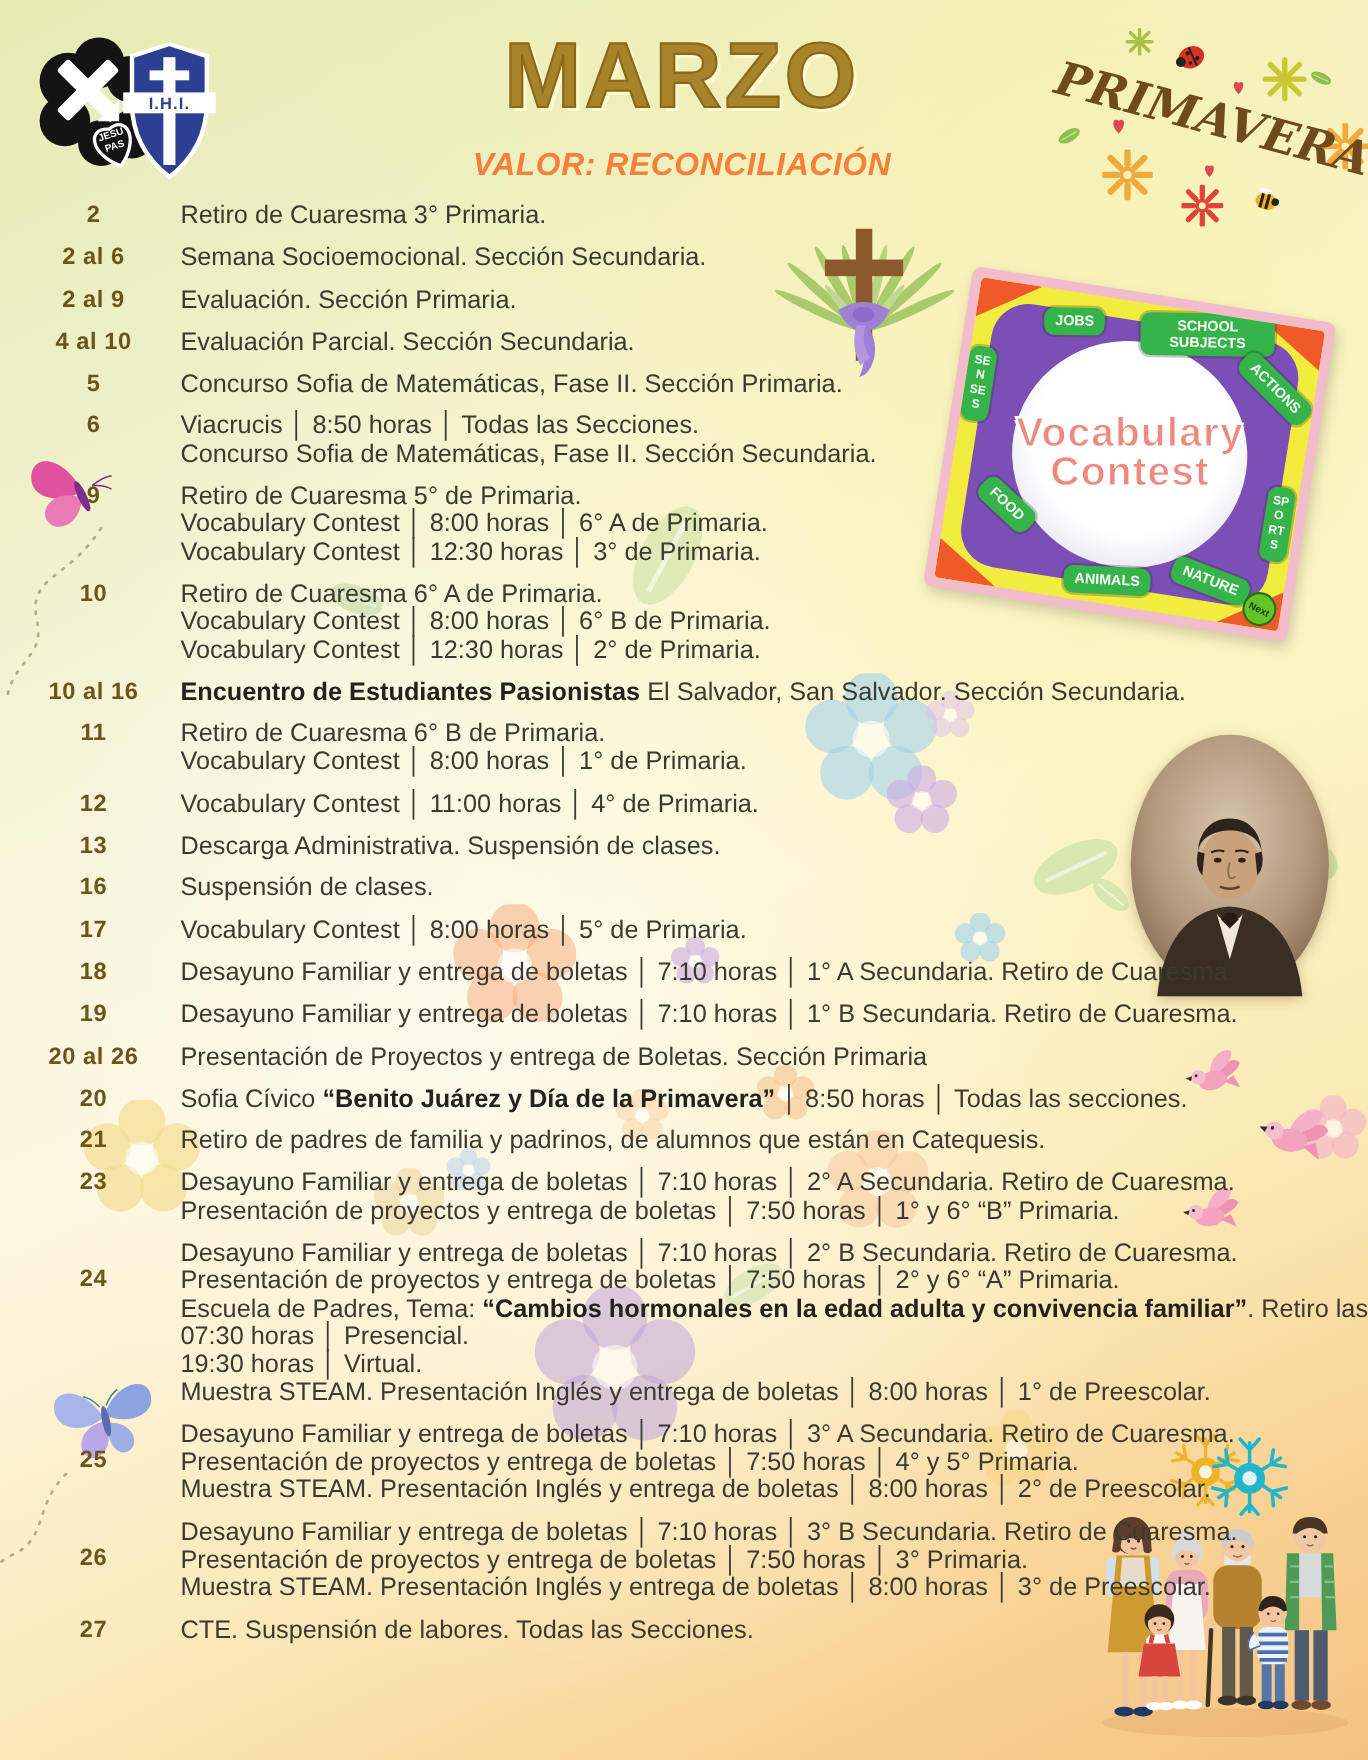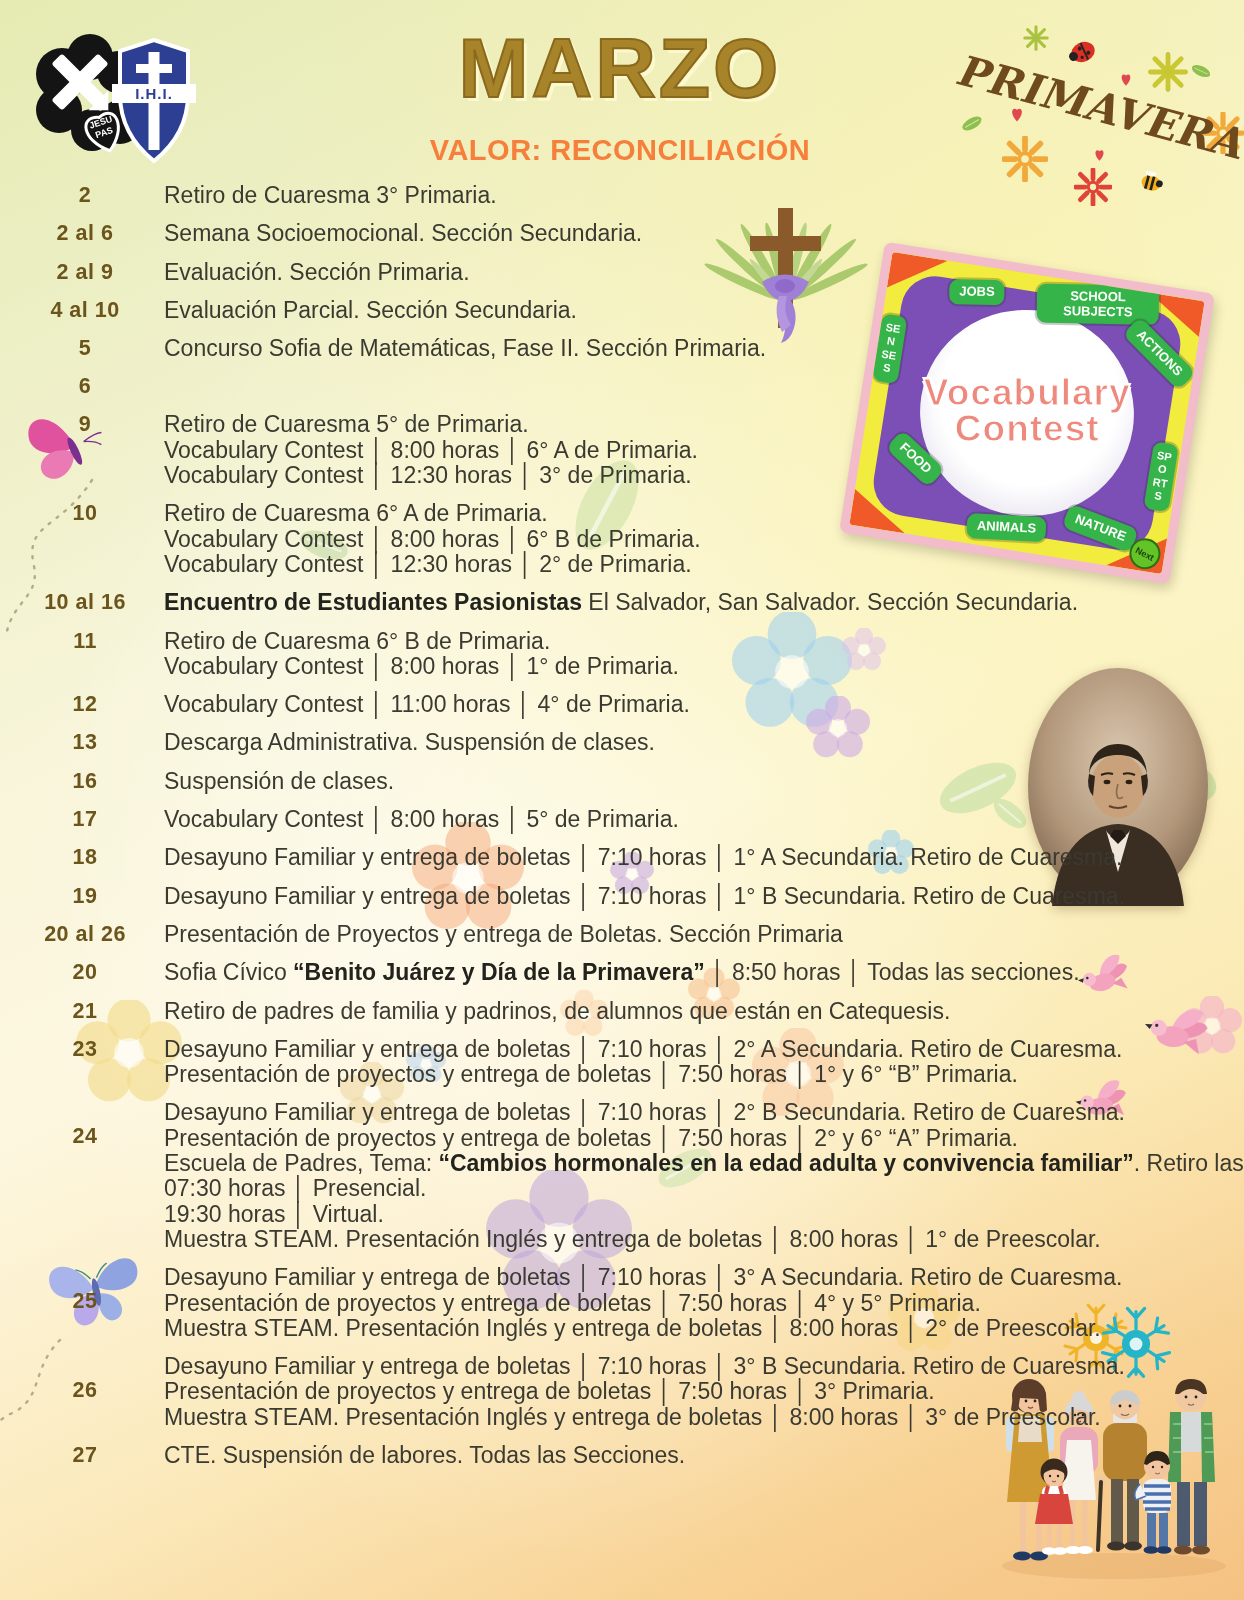--- a/index.html
+++ b/index.html
@@ -9,21 +9,21 @@
       radial-gradient(ellipse at 82% 22%, rgba(250,240,150,.55), rgba(250,240,150,0) 55%),
       radial-gradient(ellipse at 45% 55%, rgba(255,255,255,.55), rgba(255,255,255,0) 55%),
       linear-gradient(155deg,#e5ebb2 0%,#edefc5 16%,#f8f5da 36%,#fdf7e0 52%,#fbe9bb 72%,#f8d193 88%,#f5c283 100%);}
   .deco{position:absolute;pointer-events:none;}
   
   .title{position:absolute;left:398px;top:20px;width:444px;text-align:center;margin:0;
     font-size:84px;font-weight:800;letter-spacing:3px;color:#a7832a;
     -webkit-text-stroke:2px #8a681c;
     text-shadow:4px 4px 0 rgba(253,248,205,.95);}
   .subtitle{position:absolute;left:398px;top:134px;width:444px;text-align:center;
-    font-size:29px;font-weight:800;color:#f57f3b;letter-spacing:.5px;}
+    font-size:29px;font-weight:800;color:#f57f3b;letter-spacing:.5px;font-style:italic;}
   .logo{position:absolute;left:22px;top:26px;width:178px;height:152px;}
   
   .prima{position:absolute;left:950px;top:20px;width:288px;height:196px;z-index:1;}
   .prima-word{position:absolute;left:6px;top:60px;width:268px;text-align:center;
     transform:rotate(15deg);font-family:"DejaVu Serif",serif;font-style:italic;font-weight:700;
     font-size:42px;color:#6f4a1d;}
   
   .events{position:absolute;left:16px;top:183px;width:1216px;display:flex;flex-direction:column;gap:13px;z-index:2;}
   .event{display:flex;align-items:flex-start;}
   .edate{flex:0 0 138px;width:138px;text-align:center;font-size:21.5px;font-weight:700;color:#6b551d;line-height:25px;letter-spacing:.5px;}
@@ -334,20 +334,24 @@
         </div>
       </div>
       <div class="event">
         <div class="edate">5</div>
         <div class="elines">
           <div class="eline"><span>Concurso Sofia de Matemáticas, Fase II. Sección Primaria.</span></div>
         </div>
       </div>
       <div class="event">
         <div class="edate">6</div>
+        <div class="elines">
+          <div class="eline"><span>Viacrucis │ 8:50 horas │ Todas las Secciones.</span></div>
+          <div class="eline"><span>Concurso Sofia de Matemáticas, Fase II. Sección Secundaria.</span></div>
+        </div>
       </div>
       <div class="event">
         <div class="edate">9</div>
         <div class="elines">
           <div class="eline"><span>Retiro de Cuaresma 5° de Primaria.</span></div>
           <div class="eline"><span>Vocabulary Contest  │ 8:00 horas │ 6° A de Primaria.</span></div>
           <div class="eline"><span>Vocabulary Contest  │ 12:30 horas │ 3° de Primaria.</span></div>
         </div>
       </div>
       <div class="event">

